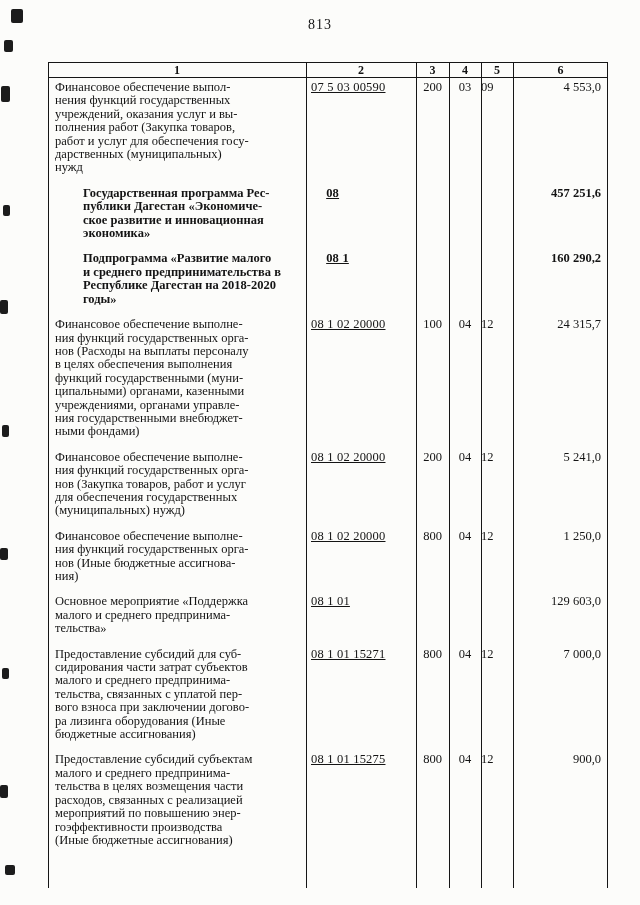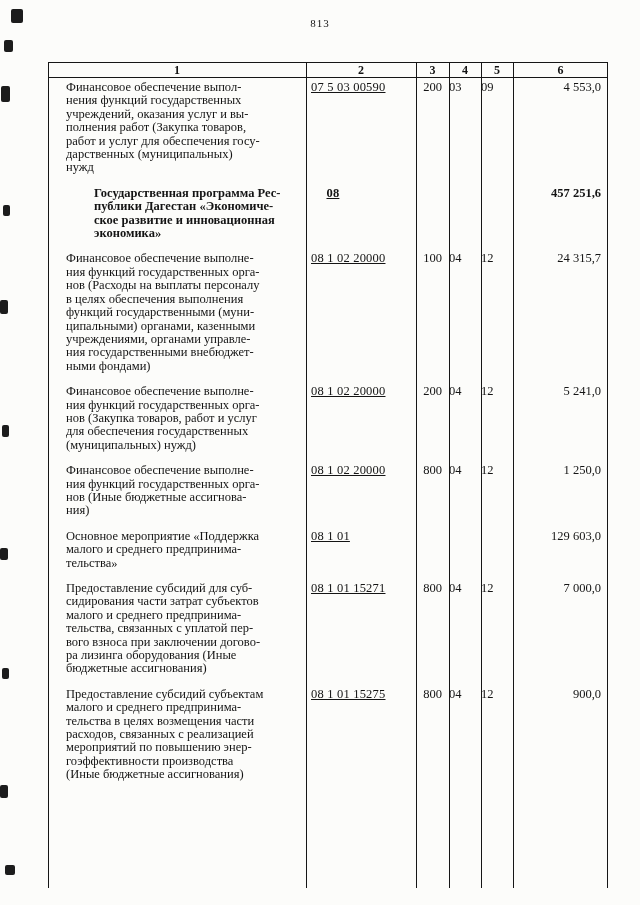--- a/index.html
+++ b/index.html
@@ -6,41 +6,41 @@
   body {
     width:640px; height:905px;
     background:#fcfcfa;
     position:relative;
     font-family:"Liberation Serif", serif;
     color:#141414;
     overflow:hidden;
   }
   .page-number {
     position:absolute; top:17px; left:0; width:100%;
-    text-align:center; font-size:11px; letter-spacing:1px;
+    text-align:center; font-size:14px; letter-spacing:1px;
   }
   .table {
     position:absolute; left:48px; top:62px; width:560px; height:826px;
   }
   .vline { position:absolute; top:0; bottom:0; width:1px; background:#161616; }
   .hline { position:absolute; left:0; right:0; height:1px; background:#161616; }
   .thead {
     position:absolute; top:1px; left:0; right:0; height:14px;
     display:flex; font-weight:bold; font-size:12px;
   }
   .th { text-align:center; line-height:14px; }
   .w1{width:258px}.w2{width:110px}.w3{width:33px}.w4{width:32px}.w5{width:32px}.w6{width:95px}
   .tbody { position:absolute; top:15px; left:0; right:0; padding-top:4px; }
   .row { display:flex; margin-bottom:12px; font-size:12.5px; line-height:13.4px; }
   .row.bold { font-weight:bold;margin-left:28px; }
   .cell { box-sizing:border-box; }
-  .name  { width:258px; padding:0 5px 0 18px; white-space:pre-line; }
+  .name  { width:258px; padding:0 5px 0 7px; white-space:pre-line; }
   .code  { width:110px; padding-left:5px; letter-spacing:0.2px;text-decoration:underline; }
   .c3 { width:33px; text-align:center; }
-  .c4 { width:32px; }
+  .c4 { width:32px; text-align:center; }
   .c5 { width:32px; }
   .amount { width:95px; text-align:right; padding-right:7px; }
   .artifact { position:absolute; background:#1c1c1c; border-radius:2px; }
 </style>
 </head>
 <body>
 
 <div class="artifact" style="left:11px; top:9px; width:12px; height:14px;"></div>
 <div class="artifact" style="left:4px; top:40px; width:9px; height:12px;"></div>
 <div class="artifact" style="left:1px; top:86px; width:9px; height:16px;"></div>
@@ -97,20 +97,31 @@
 публики Дагестан «Экономиче-
 ское развитие и инновационная
 экономика»</div>
       <div class="cell code">08</div>
       <div class="cell c3"></div>
       <div class="cell c4"></div>
       <div class="cell c5"></div>
       <div class="cell amount">457 251,6</div>
     </div>
 
+    <div class="row bold">
+      <div class="cell name">Подпрограмма «Развитие малого
+и среднего предпринимательства в
+Республике Дагестан на 2018-2020
+годы»</div>
+      <div class="cell code">08 1</div>
+      <div class="cell c3"></div>
+      <div class="cell c4"></div>
+      <div class="cell c5"></div>
+      <div class="cell amount">160 290,2</div>
+    </div>
 
     <div class="row">
       <div class="cell name">Финансовое обеспечение выполне-
 ния функций государственных орга-
 нов (Расходы на выплаты персоналу
 в целях обеспечения выполнения
 функций государственными (муни-
 ципальными) органами, казенными
 учреждениями, органами управле-
 ния государственными внебюджет-

